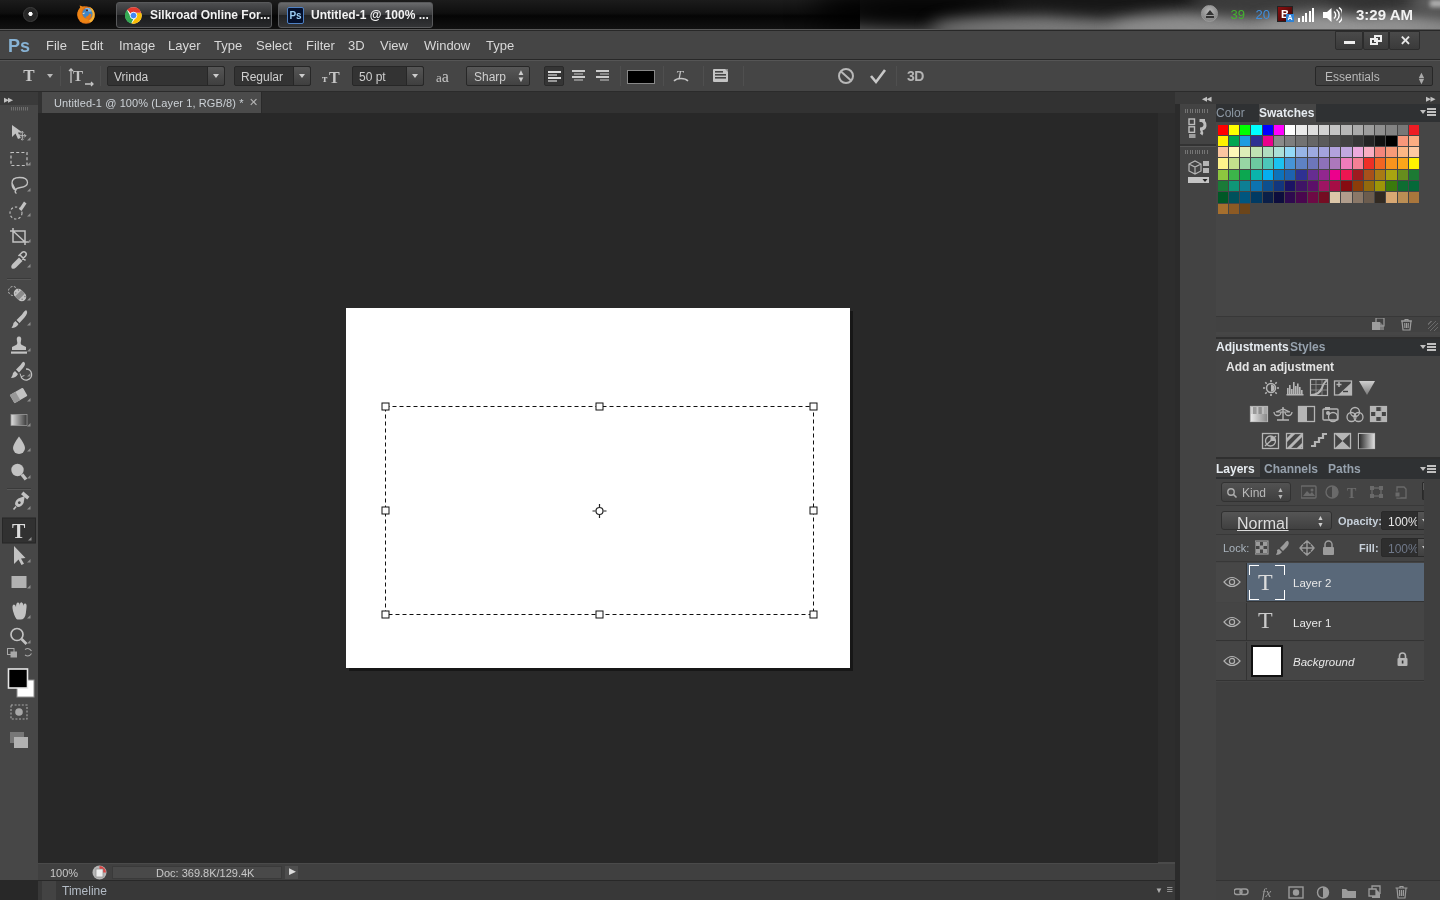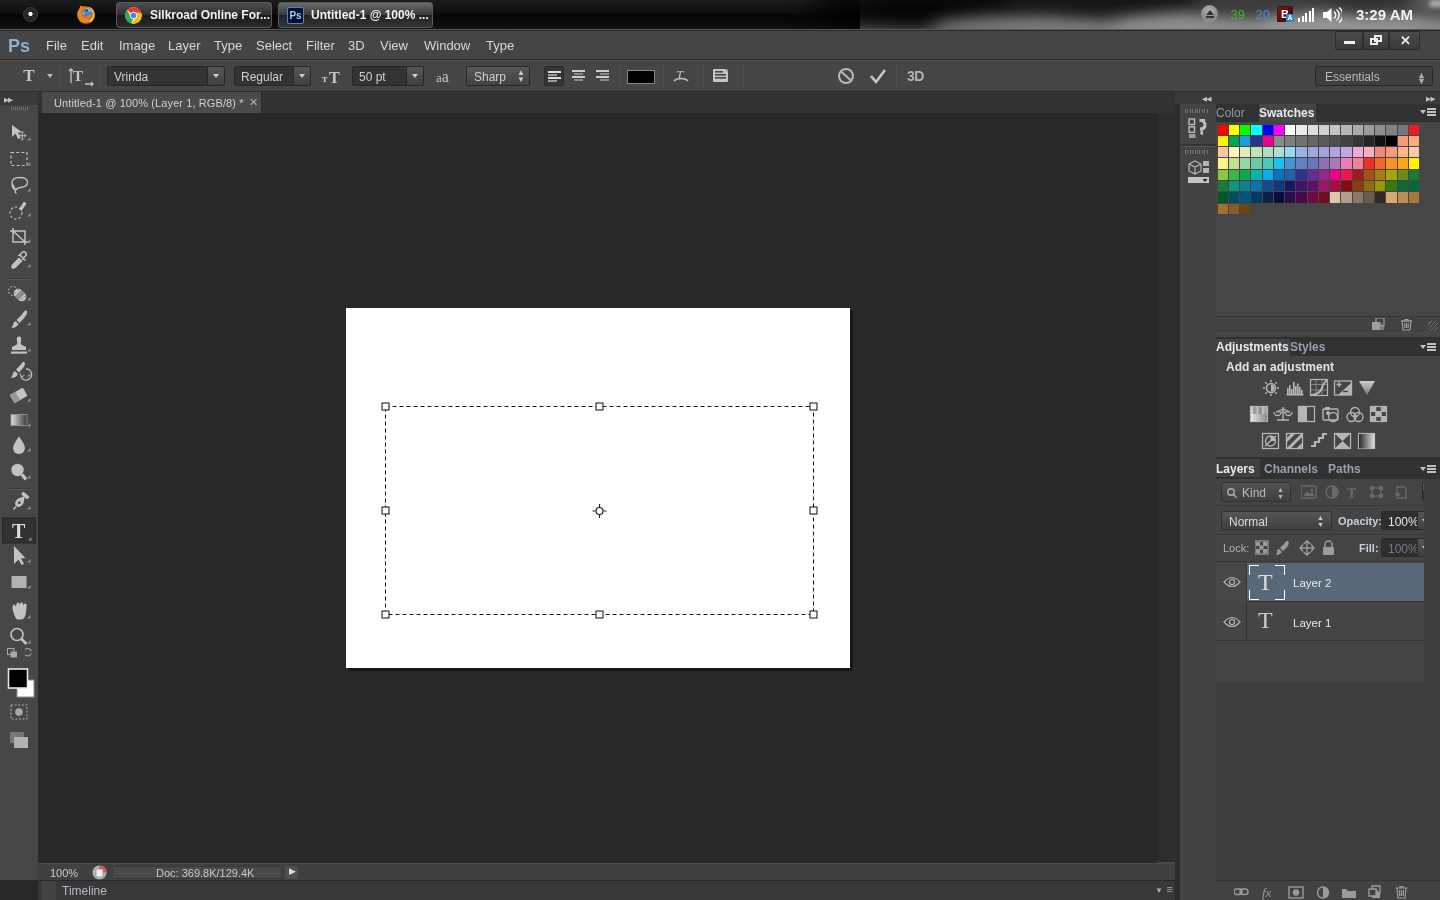--- a/index.html
+++ b/index.html
@@ -756,21 +756,21 @@
           <rect x="69" y="9" width="4" height="4"></rect>
           <rect x="78" y="9" width="4" height="4"></rect>
         <path d="M96 2 L103 2 L105 4 L105 13 L96 13 Z" fill="none" stroke="#6a6a6a" stroke-width="1.3"></path>
           <rect x="94" y="7" width="5" height="5" fill="#6a6a6a" stroke="#444" stroke-width="1"></rect>
       </svg>
       <div style="position:absolute;left:206px;top:3px;width:11px;height:18px;background:linear-gradient(180deg,#5a5a5a 0 45%,#2f2f2f 45% 100%);border:1px solid #2a2a2a;border-radius:1px;"></div>
     </div>
 
     <div style="position:absolute;left:0;top:48px;width:224px;height:28px;border-bottom:1px solid #383838;">
       <div style="position:absolute;left:5px;top:4px;width:111px;height:19px;border-radius:3px;background:linear-gradient(180deg,#555,#404040);border:1px solid #303030;">
-        <span style="position:absolute;left:7px;top:3px;font-size:12px;color:#dcdcdc;">Normal</span>
+        <span style="position:absolute;left:15px;top:3px;font-size:16px;color:#dcdcdc;text-decoration:underline;">Normal</span>
         <span style="position:absolute;right:7px;top:2px;color:#ccc;font-size:7px;">▲</span>
         <span style="position:absolute;right:7px;top:9px;color:#ccc;font-size:7px;">▼</span>
       </div>
       <span style="position:absolute;left:122px;top:8px;font-size:11px;font-weight:bold;color:#c7d0da;">Opacity:</span>
       <div style="position:absolute;left:165px;top:4px;width:52px;height:19px;border:1px solid #2a2a2a;border-radius:2px;background:#2e2e2e;">
         <span style="position:absolute;left:6px;top:3px;font-size:12px;color:#e8e8e8;">100%</span>
         <span style="position:absolute;right:0;top:0;width:15px;height:17px;background:linear-gradient(180deg,#555,#404040);border-left:1px solid #2a2a2a;">
             <i style="position:absolute;left:4px;top:7px;border-left:3.5px solid transparent;border-right:3.5px solid transparent;border-top:4px solid #ccc;"></i>
           </span>
       </div>
@@ -819,20 +819,34 @@
     </div>
     <div style="position:absolute;left:0;top:144px;width:208px;height:38px;background:#454545;border-bottom:1px solid #333;">
       <div style="position:absolute;left:0;top:0;width:31px;height:38px;border-right:1px solid #333;"></div>
       <span style="position:absolute;left:42px;top:4px;font-size:24px;font-family:'Liberation Serif',serif;color:#ccc;">T</span>
       <span style="position:absolute;left:77px;top:14px;font-size:11.5px;color:#e8e8e8;">Layer 1</span>
       <svg style="position:absolute;left:7px;top:13px;" width="18" height="12" viewBox="0 0 18 12">
           <path d="M1 6 Q9 -3 17 6 Q9 15 1 6Z" fill="none" stroke="#b0b0b0" stroke-width="1.2"></path>
           <circle cx="9" cy="6" r="2.6" fill="none" stroke="#b0b0b0" stroke-width="1.2"></circle>
         </svg>
     </div>
+    <div style="position:absolute;left:0;top:183px;width:208px;height:39px;background:#454545;border-bottom:1px solid #333;">
+      <div style="position:absolute;left:0;top:0;width:31px;height:39px;border-right:1px solid #333;"></div>
+      <div style="position:absolute;left:35px;top:3px;width:32px;height:32px;background:#fff;border:2px solid #111;"></div>
+      <span style="position:absolute;left:77px;top:14px;font-size:11.5px;font-style:italic;color:#e8e8e8;">Background</span>
+      <svg style="position:absolute;left:7px;top:13px;" width="18" height="12" viewBox="0 0 18 12">
+          <path d="M1 6 Q9 -3 17 6 Q9 15 1 6Z" fill="none" stroke="#b0b0b0" stroke-width="1.2"></path>
+          <circle cx="9" cy="6" r="2.6" fill="none" stroke="#b0b0b0" stroke-width="1.2"></circle>
+        </svg>
+      <svg style="position:absolute;left:180px;top:10px;" width="13" height="15" viewBox="0 0 13 15">
+          <rect x="1.5" y="6" width="10" height="8" rx="1" fill="#b5b5b5"></rect>
+          <path d="M3.5 6 L3.5 4 A3 3 0 0 1 9.5 4 L9.5 6" stroke="#b5b5b5" stroke-width="1.6" fill="none"></path>
+          <rect x="5.8" y="8.5" width="1.6" height="3" fill="#333"></rect>
+        </svg>
+    </div>
     <div style="position:absolute;left:0;top:223px;width:208px;height:198px;background:#3f3f3f;"></div>
     <div style="position:absolute;left:208px;top:20px;width:16px;height:401px;background:#3f3f3f;"></div>
 
     <div style="position:absolute;left:0;top:421px;width:224px;height:22px;background:#424242;border-top:1px solid #333;">
       <svg style="position:absolute;left:18px;top:4px;" width="180" height="15" viewBox="0 0 180 15" fill="none" stroke="#9b9b9b">
         <g stroke-width="1.5">
             <rect x="0" y="4" width="8" height="5.5" rx="2.7"></rect>
             <rect x="6" y="4" width="8" height="5.5" rx="2.7"></rect>
           </g>
         <text x="28" y="12" font-size="13" font-style="italic" font-family="Liberation Serif" fill="#9b9b9b" stroke="none">fx</text>

